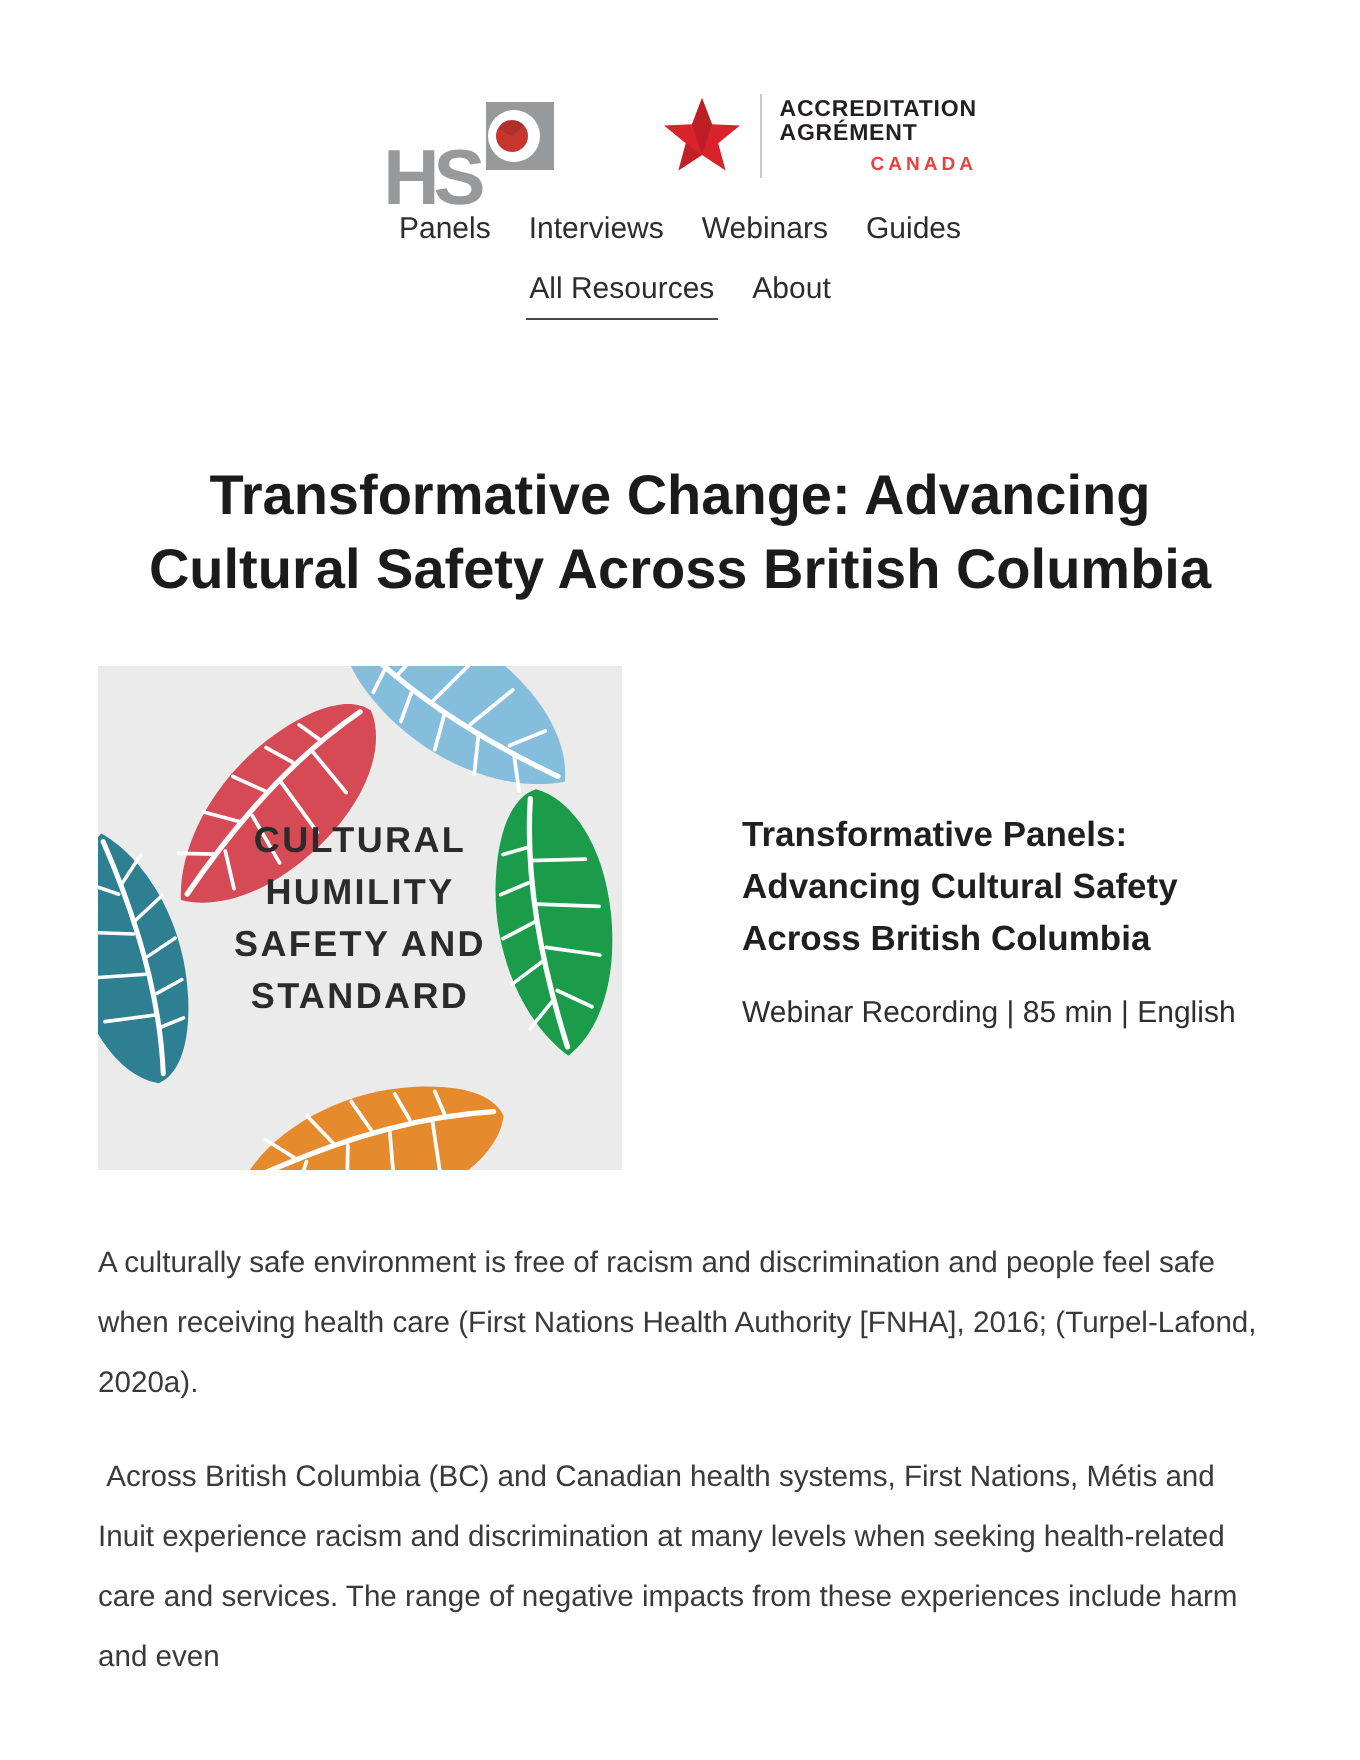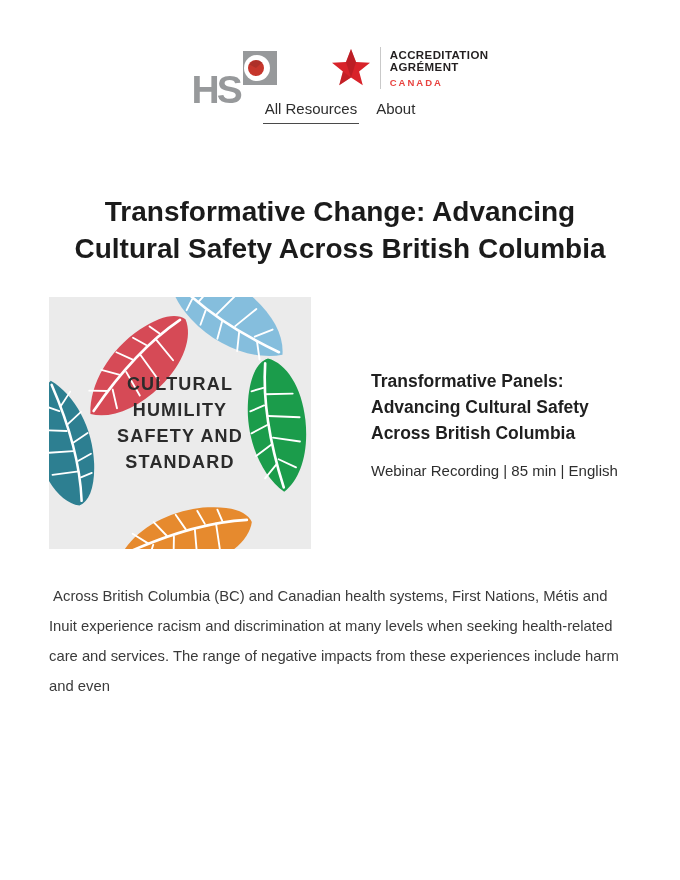--- a/index.html
+++ b/index.html
@@ -70,27 +70,33 @@
     <div class="accr-logo">
       <svg width="40" height="40" viewBox="0 0 40 40">
         <polygon points="20,1 25,14.1 39,14.8 28.1,23.6 31.8,37.2 20,29.5 8.2,37.2 11.9,23.6 1,14.8 15,14.1" style="fill: rgb(216, 35, 42);"></polygon>
         <polygon points="20,1 25,14.1 20,29.5 15,14.1" opacity="0.55" style="fill: rgb(166, 27, 32);"></polygon>
         <polygon points="8.2,37.2 11.9,23.6 20,29.5" opacity="0.4" style="fill: rgb(166, 27, 32);"></polygon>
       </svg>
       <div class="accr-divider"></div>
       <div class="accr-text">
         <div class="accr-line">ACCREDITATION</div>
         <div class="accr-line">AGRÉMENT</div>
-        <div class="accr-country" style="color: rgb(232, 66, 63);">CANADA</div>
+        <div class="accr-country" style="color: rgb(232, 66, 63); text-align: right;">CANADA</div>
       </div>
     </div>
 
   </div>
 
 
+  <nav class="nav-row">
+    <span class="nav-item">Panels</span>
+    <span class="nav-item">Interviews</span>
+    <span class="nav-item">Webinars</span>
+    <span class="nav-item">Guides</span>
+  </nav>
   <nav class="nav-row second">
     <span class="nav-item active">All Resources</span>
     <span class="nav-item">About</span>
   </nav>
 </header>
 
 <h1 class="page-title">
   <span>Transformative Change: Advancing</span>
   <span>Cultural Safety Across British Columbia</span>
 </h1>
@@ -136,14 +142,15 @@
       <span>Transformative Panels:</span>
       <span>Advancing Cultural Safety</span>
       <span>Across British Columbia</span>
     </div>
     <div class="resource-meta">Webinar Recording | 85 min | English</div>
   </div>
 
 </section>
 
 <section class="content">
+  <p>A culturally safe environment is free of racism and discrimination and people feel safe when receiving health care (First Nations Health Authority [FNHA], 2016; (Turpel-Lafond, 2020a).</p>
   <p>&nbsp;Across British Columbia (BC) and Canadian health systems, First Nations, Métis and Inuit experience racism and discrimination at many levels when seeking health-related care and services. The range of negative impacts from these experiences include harm and even</p>
 </section>
 
 </body></html>

